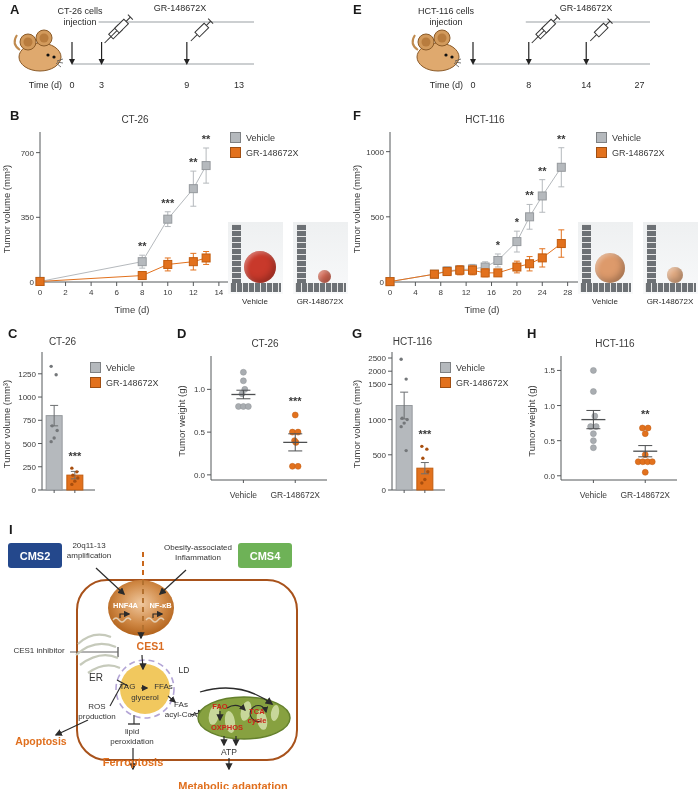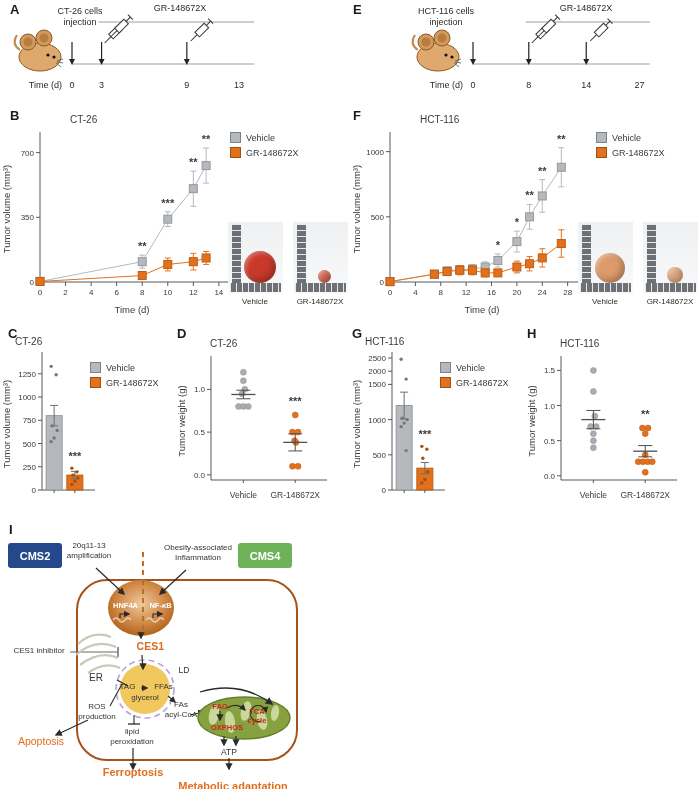--- a/index.html
+++ b/index.html
@@ -1,41 +1,41 @@
 <!DOCTYPE html>
 <html><head>
 <meta charset="utf-8">
 <style>
   html,body{margin:0;padding:0;background:#fff}
   #fig{position:relative;width:700px;height:789px;background:#fff;overflow:hidden;
        font-family:"Liberation Sans",sans-serif;color:#333}
   .abs{position:absolute}
   .pl{position:absolute;font-weight:bold;font-size:13px;color:#1a1a1a}
-  .ptitle{position:absolute;text-align:left;font-size:10px;color:#3a3a3a}
+  .ptitle{position:absolute;text-align:center;font-size:10px;color:#3a3a3a}
   svg{position:absolute;overflow:visible}
   svg text{font-family:"Liberation Sans",sans-serif}
   .legend{position:absolute;font-size:9px;color:#3a3a3a}
   .lrow{display:flex;align-items:center;margin-bottom:4px}
   .sw{width:11px;height:11px;margin-right:5px;border:1px solid rgba(0,0,0,.3);box-sizing:border-box;flex:0 0 11px}
   .cells-label{position:absolute;font-size:9px;text-align:center;line-height:1.2;color:#2b2b2b}
   .drug-label{position:absolute;font-size:9px;text-align:center;color:#2b2b2b}
   .time-row{position:absolute;font-size:9px;height:14px;width:100%;color:#2b2b2b}
   .tnum{position:absolute;transform:translateX(-50%)}
   .time-label{position:absolute;text-align:right}
   .photo-wrap{position:absolute;display:flex;gap:7px}
   .photo-col{display:flex;flex-direction:column;align-items:center;gap:3px}
   .photo{position:relative;width:55px;height:72px;background:linear-gradient(180deg,#eef0f1,#f8f9fa)}
   .vruler{position:absolute;left:4px;top:2px;width:9px;height:62px;
           background:repeating-linear-gradient(180deg,#e8e8e8 0 1px,#6d7175 1px 6px)}
   .hruler{position:absolute;left:2px;bottom:2px;height:9px;width:51px;
           background:repeating-linear-gradient(90deg,#e8e8e8 0 1px,#6d7175 1px 6px)}
   .tumor{position:absolute;border-radius:50%;box-shadow:inset -3px -3px 6px rgba(0,0,0,.25),inset 2px 2px 4px rgba(255,255,255,.35)}
   .plabel{font-size:8px;text-align:center;width:58px;color:#2b2b2b;white-space:nowrap}
   .dg{position:absolute;font-size:8px;line-height:1.2;text-align:center;color:#333}
-  .dg.orange{color:#e0701f;font-weight:normal}
+  .dg.orange{color:#e0701f;font-weight:bold}
   .dg.red{color:#cc2418;font-weight:bold;font-size:7.5px}
   .dg.wlab{color:#fff;font-weight:bold;font-size:7.5px}
   .ces1{position:absolute;color:#d96c22;font-weight:bold;font-size:10.5px;text-align:right}
   .cmsbox{position:absolute;width:54px;height:25px;color:#fff;font-weight:bold;font-size:11px;
           display:flex;align-items:center;justify-content:center;border-radius:3px}
   .big-orange{position:absolute;color:#e0701f;font-weight:bold;font-size:11px;text-align:center}
 </style>
 </head>
 <body>
 
@@ -692,17 +692,17 @@
       <div>FAs</div>
       <div>acyl-CoA</div>
     </div>
     <div class="dg red" style="left:196px;top:194px;width:32px">FAO</div>
     <div class="dg red" style="left:230px;top:199px;width:38px">
       <div>TCA</div>
       <div>cycle</div>
     </div>
     <div class="dg red" style="left:192px;top:215px;width:54px">OXPHOS</div>
     <div class="dg" style="left:201px;top:239px;width:40px;font-size:8.5px">ATP</div>
-    <div class="big-orange" style="left:86px;top:258px;width:78px">Ferroptosis</div>
+    <div class="big-orange" style="left:86px;top:248px;width:78px">Ferroptosis</div>
     <div class="big-orange" style="left:158px;top:272px;width:134px">Metabolic adaptation</div>
   </div>
 
 </div>
 
 </body></html>

